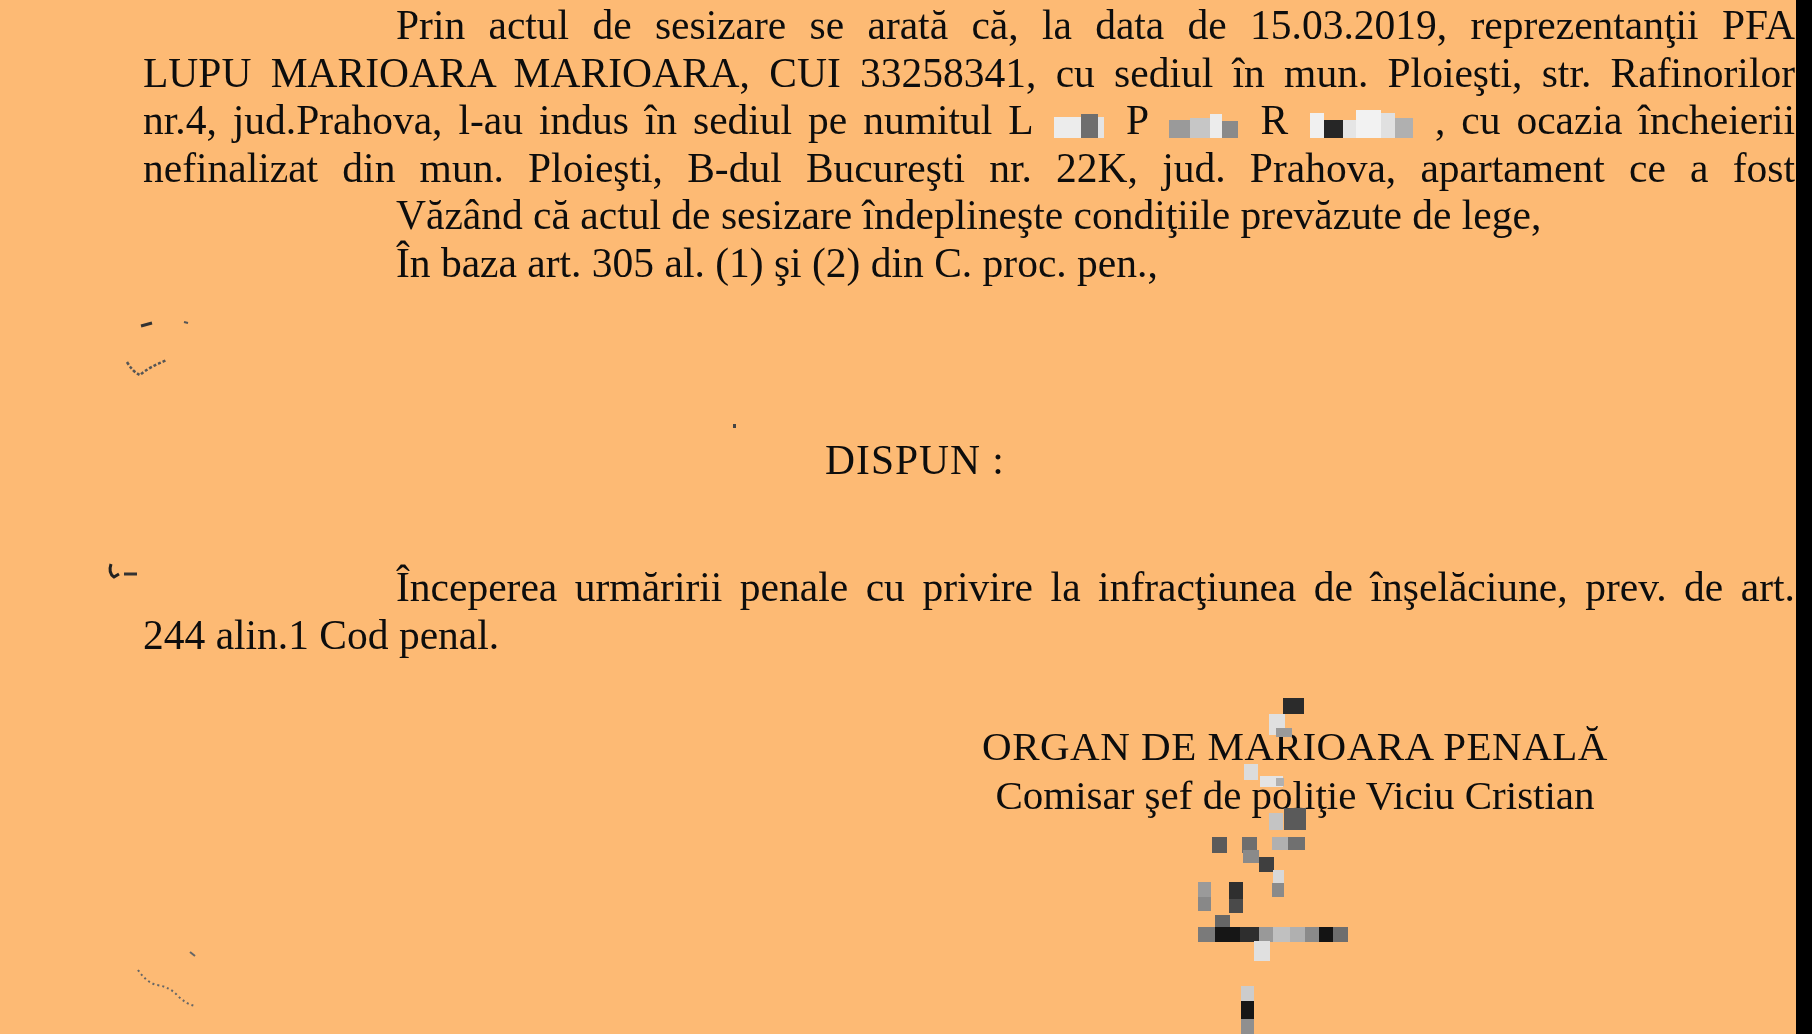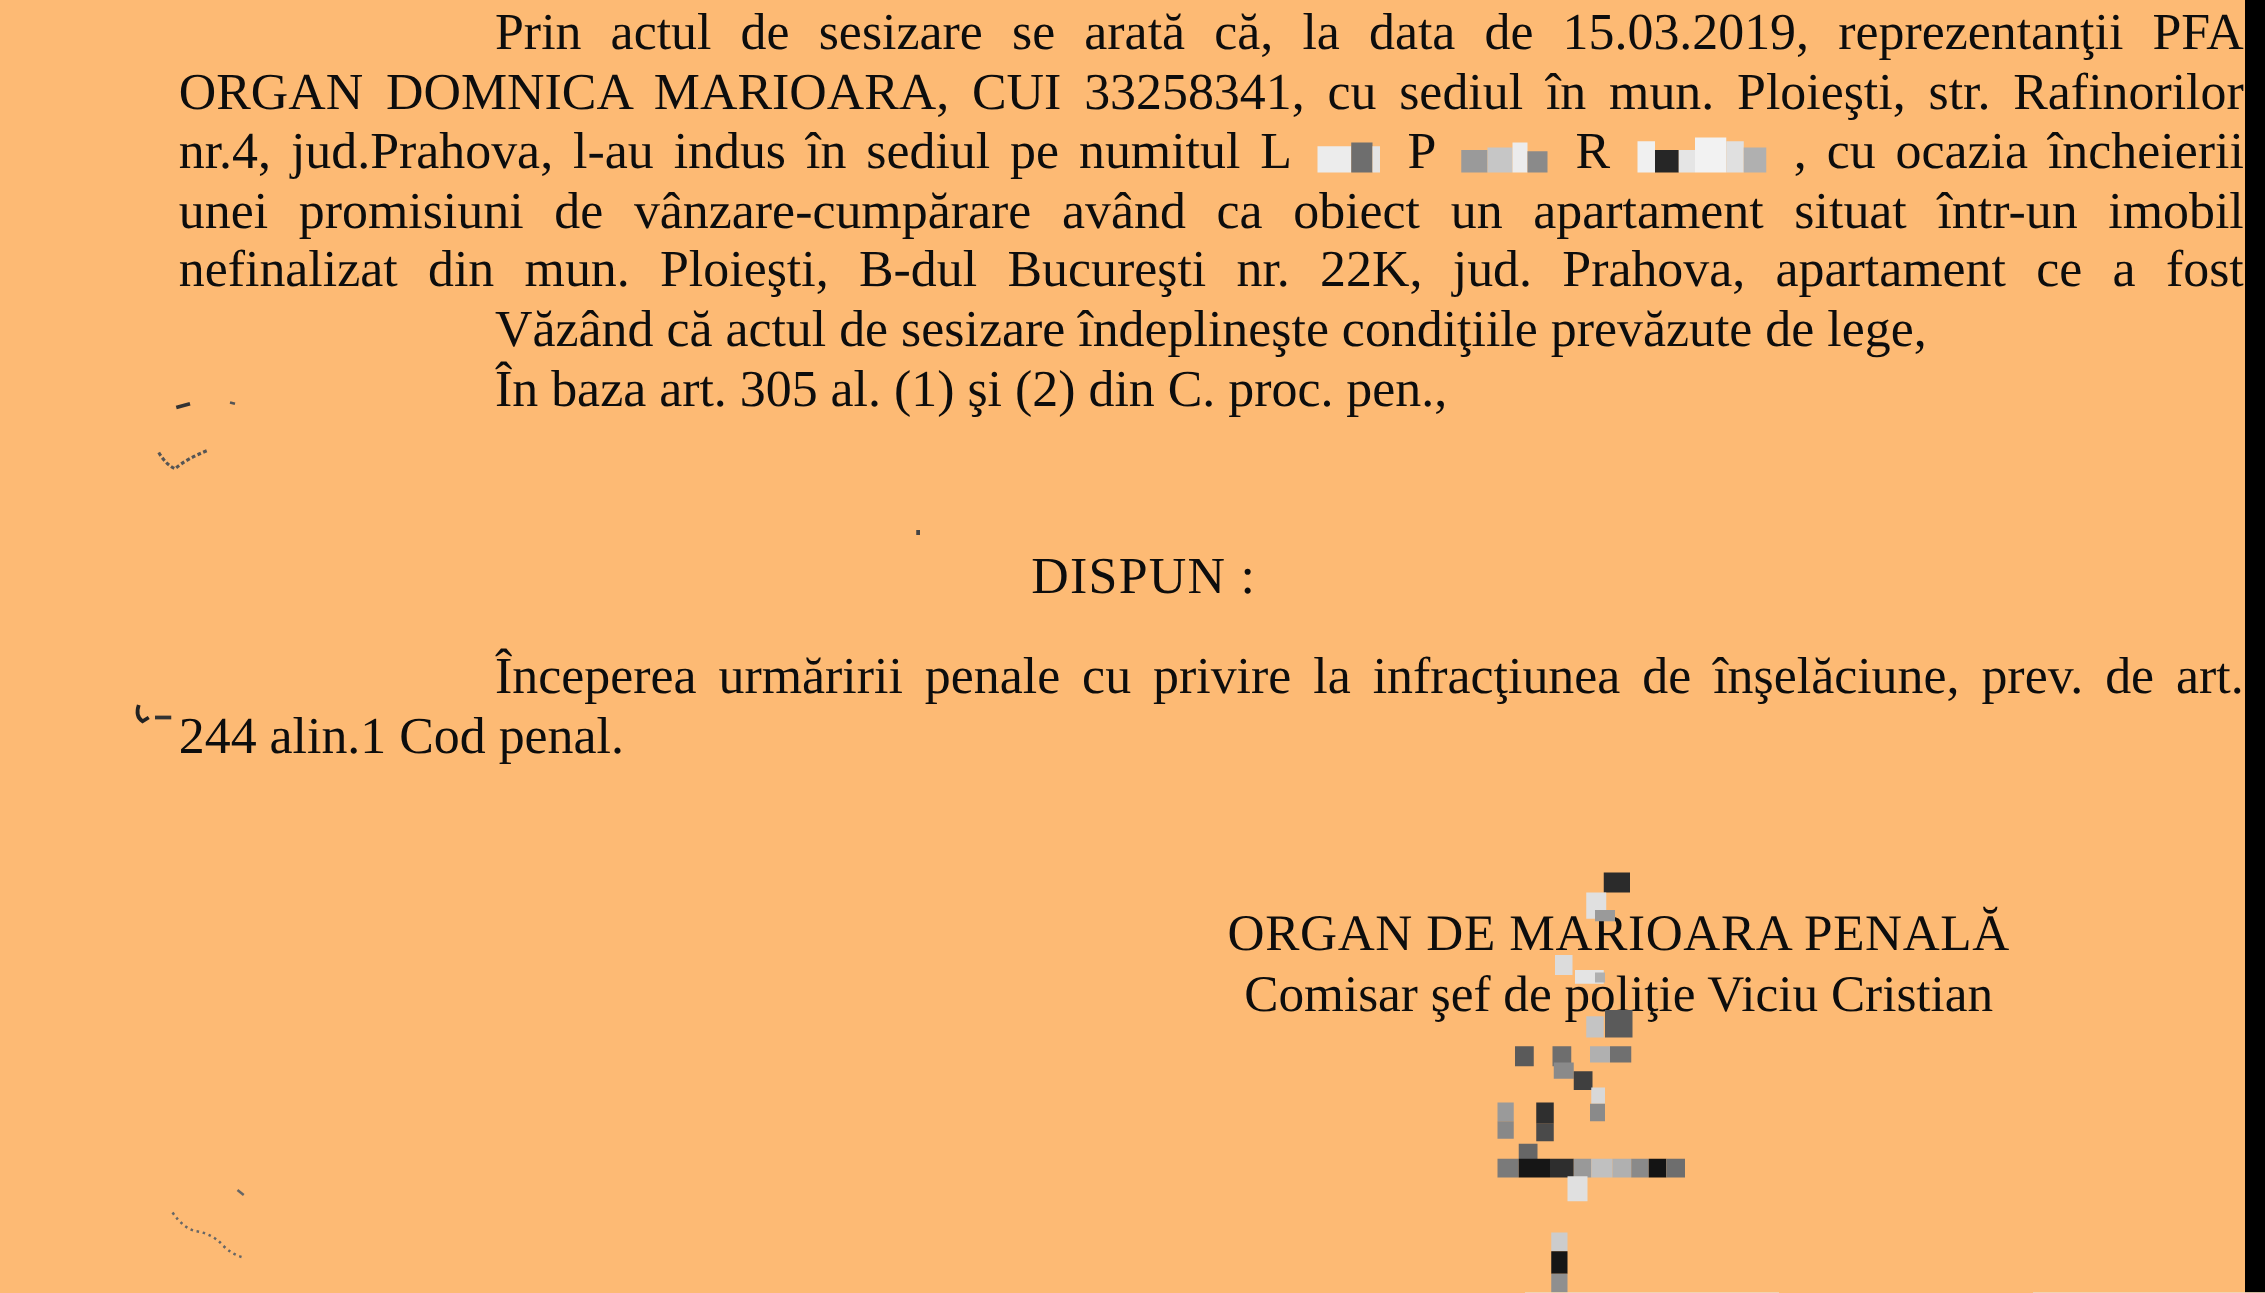--- a/index.html
+++ b/index.html
@@ -5,21 +5,21 @@
   html,body{margin:0;padding:0;background:#e8e8e8;}
   .page{
     position:relative;width:1812px;height:1034px;background:#fdba74;
     font-family:Liberation Serif, serif;color:#0d0d0d;overflow:hidden;
   }
   
   .scan-edge{position:absolute;top:0;right:0;width:16px;height:1034px;background:#000;}
   
   .textcol{position:absolute;left:143px;width:1652px;}
   .col-body{top:2px;}
-  .col-disp{top:517px;}
+  .col-disp{top:564px;}
   .line{font-size:41.5px;line-height:47.6px;height:47.6px;white-space:normal;}
   .just{text-align:justify;text-align-last:justify;}
   .indent{text-indent:253px;}
   .heading-dispun{
     position:absolute;top:437px;left:0;width:1830px;text-align:center;
     font-size:41.5px;line-height:47.6px;letter-spacing:1px;
   }
   .sig-text{
     position:absolute;top:722px;left:905px;width:780px;text-align:center;
   }
@@ -34,31 +34,30 @@
   .mark{position:absolute;}
   .ink-dot{position:absolute;background:#444;}
 </style>
 </head>
 <body>
 
 <div class="page">
 
   <div class="textcol col-body">
     <div class="line just indent">Prin actul de sesizare se arată că, la data de 15.03.2019, reprezentanţii PFA</div>
-    <div class="line just">ORGAN DOMNICA MARIOARA, CUI 33258341, cu sediul în mun. Ploieşti, str. Rafinorilor</div>
+    <div class="line just">LUPU MARIOARA MARIOARA, CUI 33258341, cu sediul în mun. Ploieşti, str. Rafinorilor</div>
     <div class="line just">
       <span>nr.4, jud.Prahova, l-au indus în sediul pe numitul L</span>
       <span class="cluster"><i style="width: 27px; height: 21px; background: rgb(236, 236, 236);"></i><i style="width: 17px; height: 24px; background: rgb(110, 110, 110);"></i><i style="width: 6px; height: 21px; background: rgb(228, 228, 228);"></i></span>
       <span>P</span>
       <span class="cluster"><i style="width: 21px; height: 18px; background: rgb(154, 154, 154);"></i><i style="width: 20px; height: 20px; background: rgb(198, 198, 198);"></i><i style="width: 12px; height: 24px; background: rgb(236, 236, 236);"></i><i style="width: 16px; height: 17px; background: rgb(138, 138, 138);"></i></span>
       <span>R</span>
       <span class="cluster"><i style="width: 14px; height: 25px; background: rgb(240, 240, 240);"></i><i style="width: 19px; height: 18px; background: rgb(38, 38, 38);"></i><i style="width: 13px; height: 18px; background: rgb(229, 229, 229);"></i><i style="width: 25px; height: 28px; background: rgb(242, 242, 242);"></i><i style="width: 14px; height: 25px; background: rgb(224, 224, 224);"></i><i style="width: 18px; height: 20px; background: rgb(176, 176, 176);"></i></span>
       <span>, cu ocazia încheierii</span>
     </div>
-    <div class="line just">unei promisiuni de vânzare-cumpărare având ca obiect un apartament situat într-un imobil</div>
     <div class="line just">nefinalizat din mun. Ploieşti, B-dul Bucureşti nr. 22K, jud. Prahova, apartament ce a fost</div>
     <div class="line indent">Văzând că actul de sesizare îndeplineşte condiţiile prevăzute de lege,</div>
     <div class="line indent">În baza art. 305 al. (1) şi (2) din C. proc. pen.,</div>
   </div>
 
   <div class="heading-dispun">DISPUN :</div>
 
   <div class="textcol col-disp">
     <div class="line just indent">Începerea urmăririi penale cu privire la infracţiunea de înşelăciune, prev. de art.</div>
     <div class="line">244 alin.1 Cod penal.</div>

